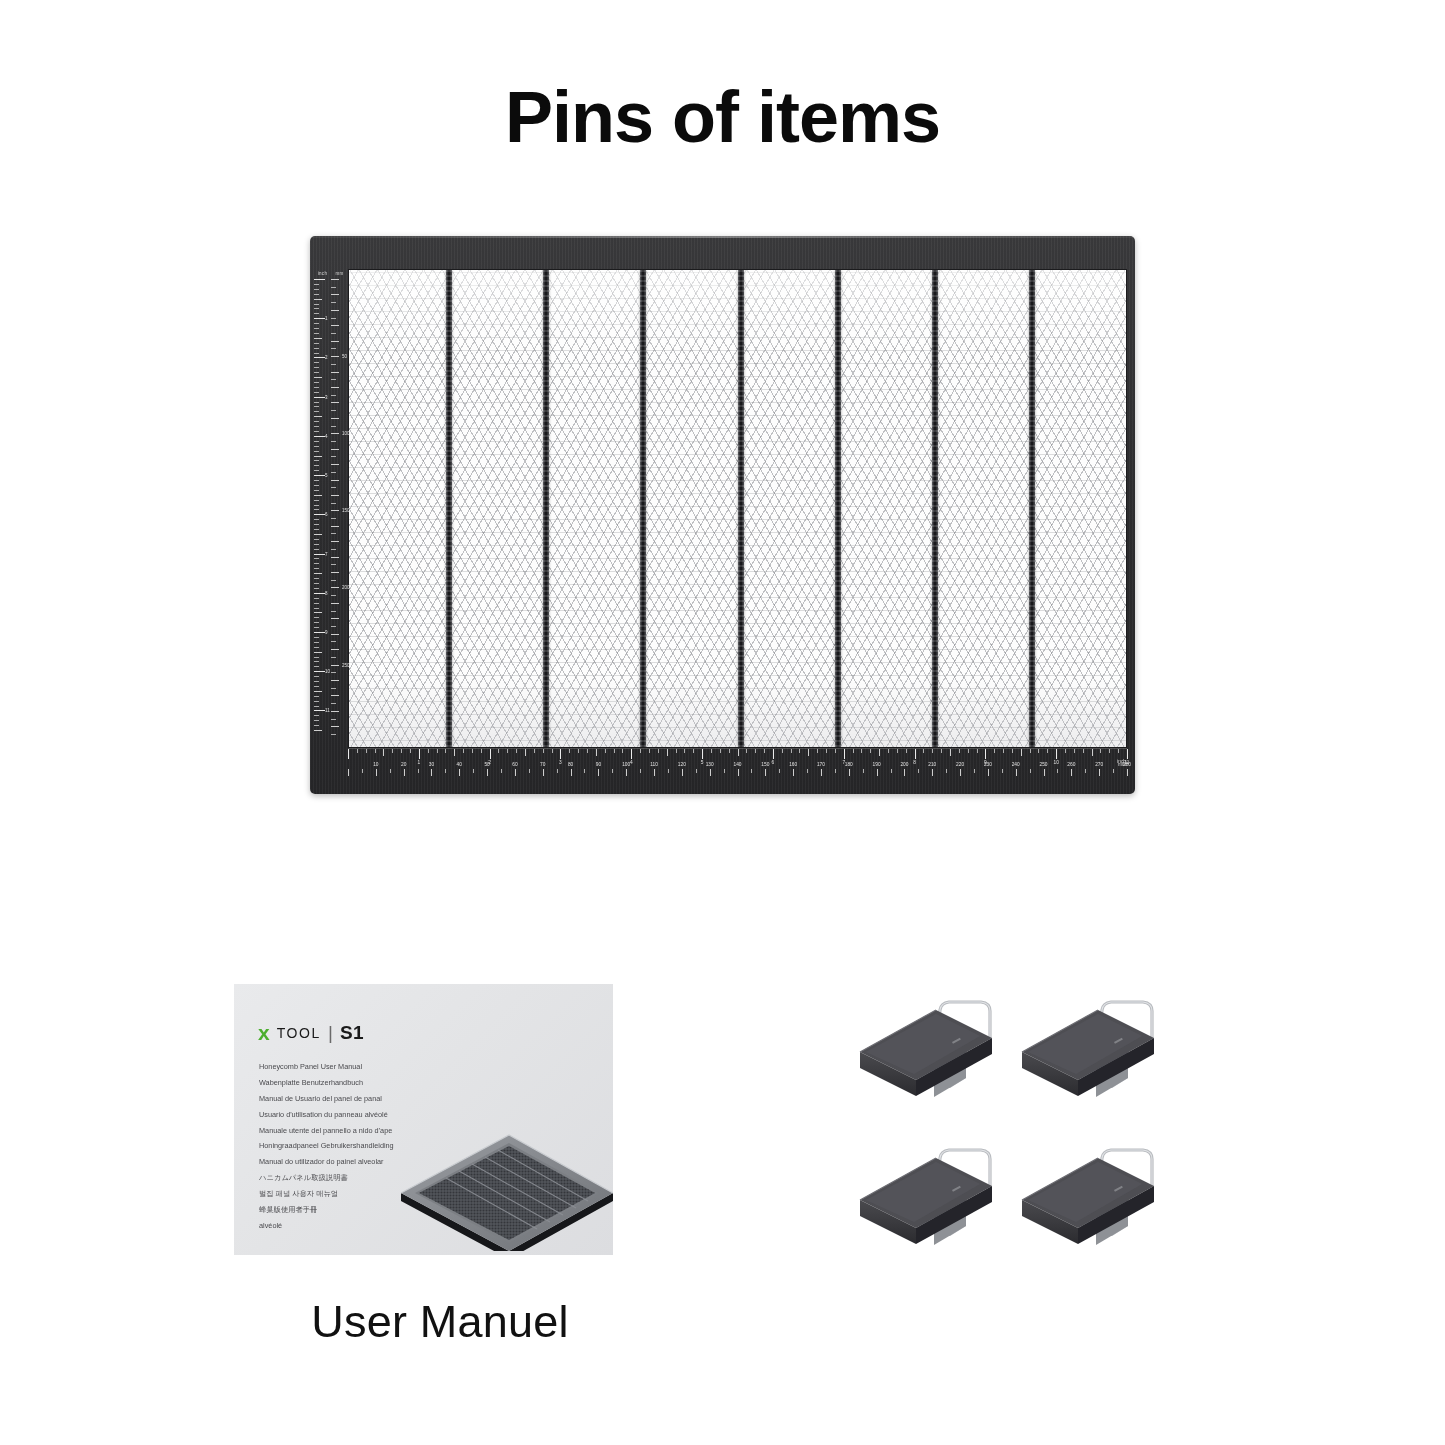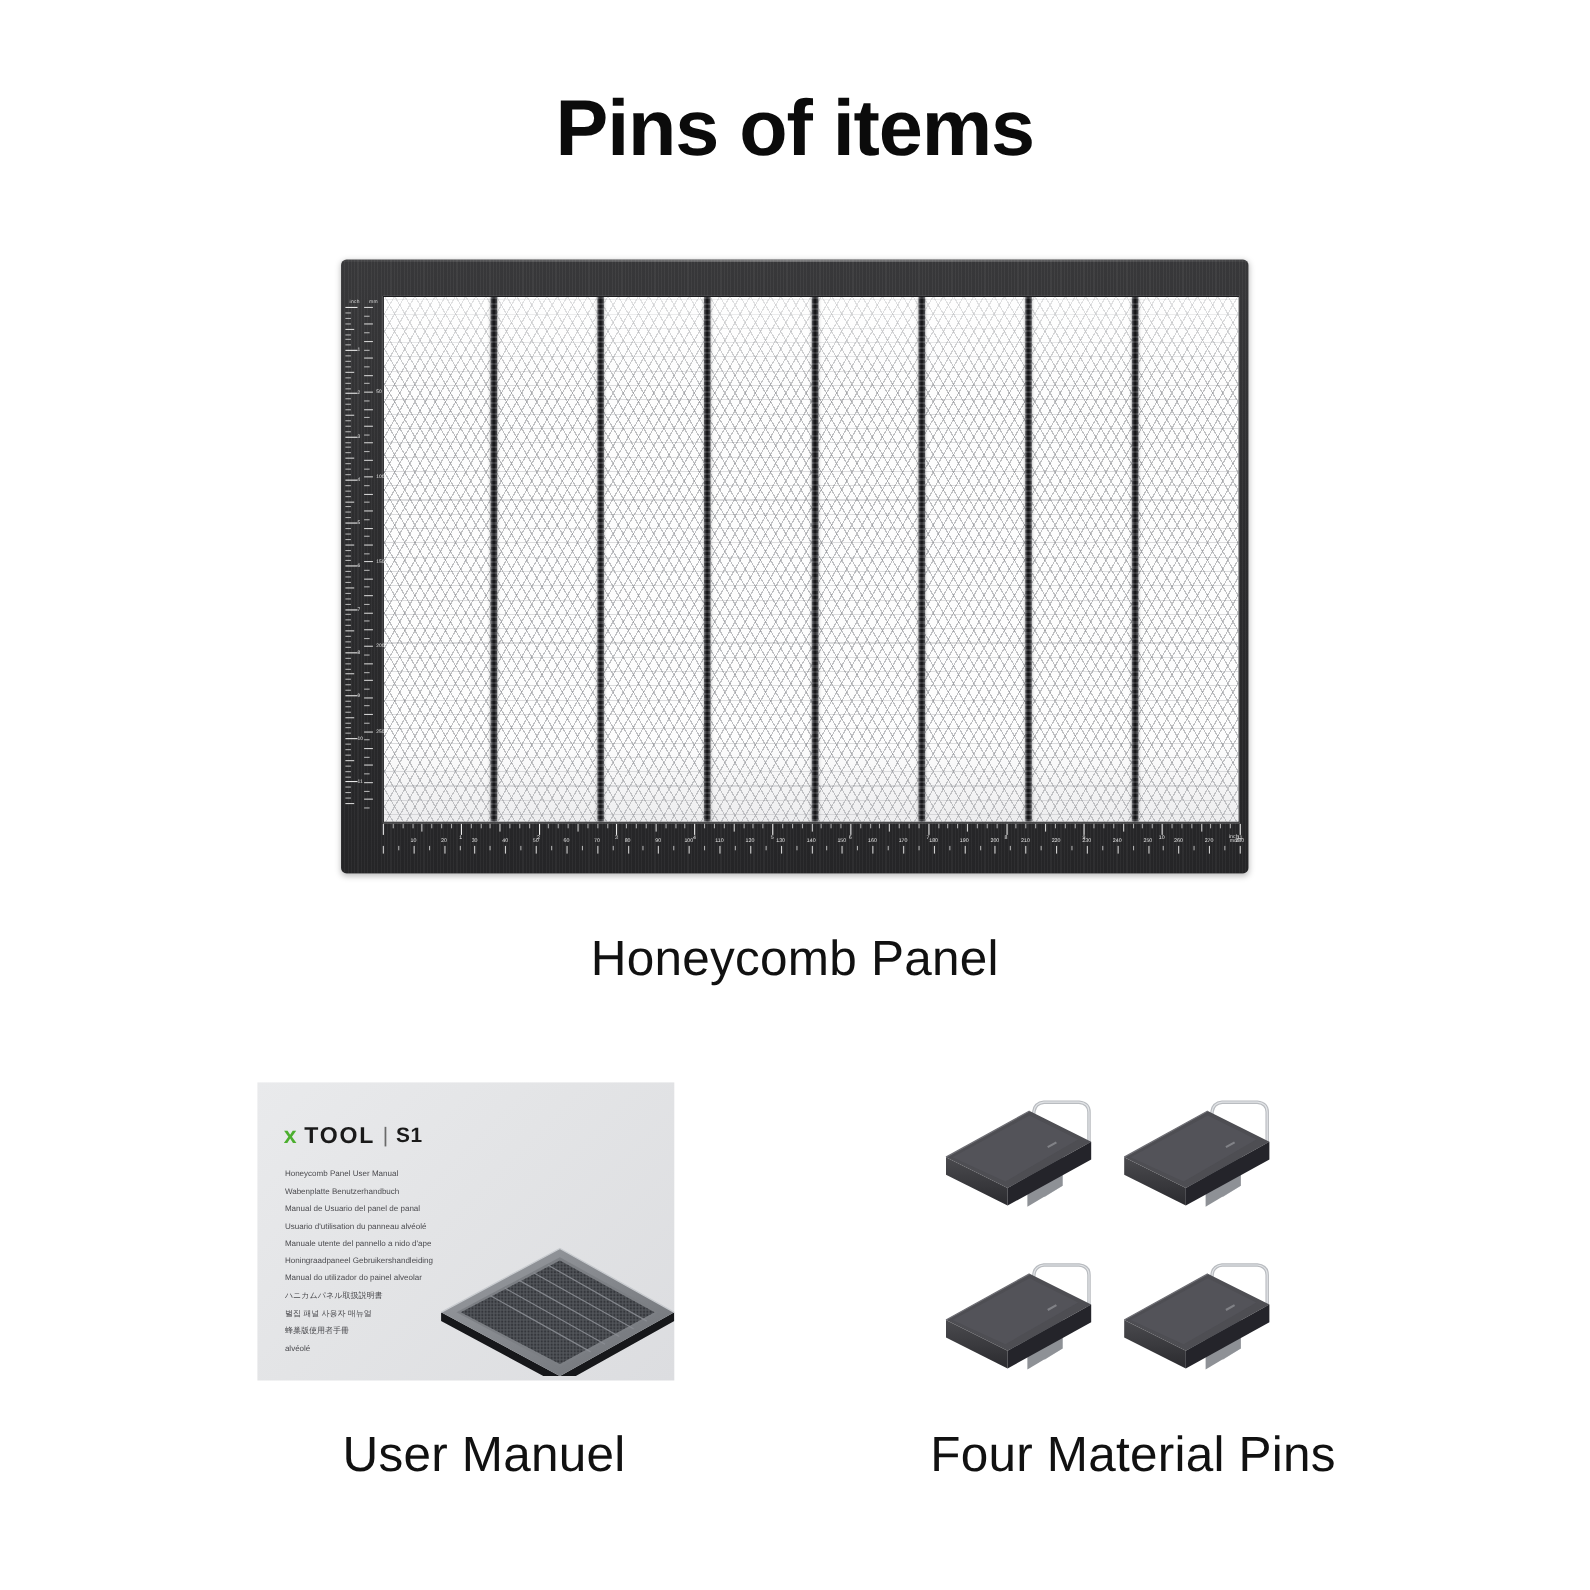--- a/index.html
+++ b/index.html
@@ -142,21 +142,21 @@
     position: absolute; left: 234px; top: 984px;
     width: 379px; height: 271px;
     background: linear-gradient(135deg,#e9eaec 0%,#e3e4e6 45%,#dcdde0 100%);
     overflow: hidden;
   }
   .manual-logo {
     position: absolute; left: 24px; top: 38px;
     display: flex; align-items: center; gap: 7px;
   }
   .logo-x { font-size: 21px; font-weight: 700; color: #4caf2f; line-height: 1; }
-  .logo-tool { font-size: 21px; font-weight: 700; color: #1a1a1a; letter-spacing: 1.6px; line-height: 1; }
+  .logo-tool { font-size: 14px; font-weight: 400; color: #1a1a1a; letter-spacing: 1.6px; line-height: 1; }
   .logo-div { font-size: 19px; color: #6a6a6a; font-weight: 300; line-height: 1; }
   .logo-model { font-size: 19px; font-weight: 600; color: #1a1a1a; letter-spacing: .5px; line-height: 1; }
   .manual-lines { position: absolute; left: 25px; top: 79px; width: 230px; }
   .manual-line {
     font-size: 7.3px; color: #4a4a4e; line-height: 1; margin-bottom: 8.6px;
     white-space: nowrap;
   }
   
   .manual-art { position: absolute; right: -6px; bottom: 4px; width: 230px; height: 150px; }
 
@@ -560,21 +560,20 @@
             <div class="tick-num-h" style="left: 96.4286%; top: -7px;">270</div>
             <div class="tick-h min" style="left: 98.2143%;"></div>
             <div class="tick-h mid" style="left: 100%;"></div>
             <div class="tick-num-h" style="left: 100%; top: -7px;">280</div>
             <div class="ruler-unit" style="top: -7px;">mm</div>
           </div>
       </div>
     </div>
   </div>
 
-  <div class="caption" id="cap-panel">Honeycomb Panel</div>
 
   <div class="manual">
     <div class="manual-logo">
       <span class="logo-x">x</span>
       <span class="logo-tool">TOOL</span>
       <span class="logo-div">|</span>
       <span class="logo-model">S1</span>
     </div>
     <div class="manual-lines" id="manual-lines">
         <div class="manual-line">Honeycomb Panel User Manual</div>
@@ -716,15 +715,14 @@
           <polygon points="94,88 126,69 126,98 94,117" fill="#8e9196"></polygon>
           <polygon points="20,72 96,30 152,58 76,100" fill="#4e4e53"></polygon>
           <polygon points="20,72 76,100 76,116 20,88" fill="url(#pb)"></polygon>
           <polygon points="76,100 152,58 152,74 76,116" fill="#24242a"></polygon>
           <polygon points="26,72 96,34 140,56 74,94" fill="#56565c" opacity=".7"></polygon>
           <line x1="20" y1="72" x2="96" y2="30" stroke="#6d6d73" stroke-width="1.2"></line>
           <rect x="112" y="62" width="9" height="2" fill="#96979b" opacity=".7" transform="rotate(-29 112 62)"></rect>
         </svg></div>
   </div>
 
-  <div class="caption" id="cap-pins">Four Material Pins</div>
 
 </div>
 
 </body></html>

